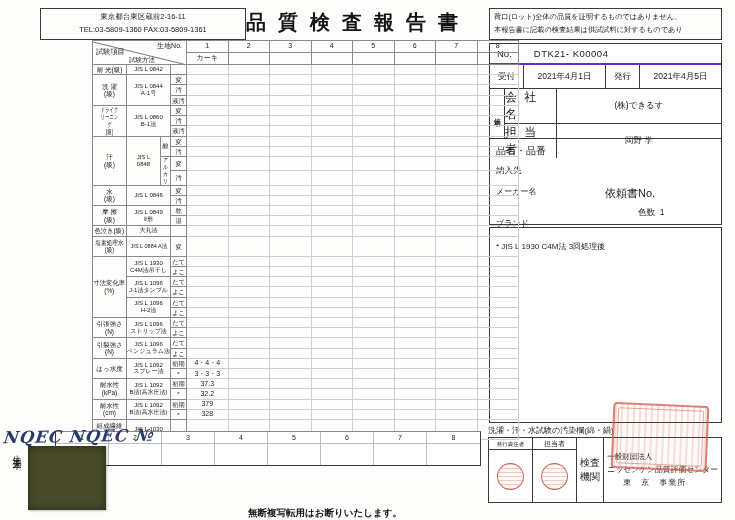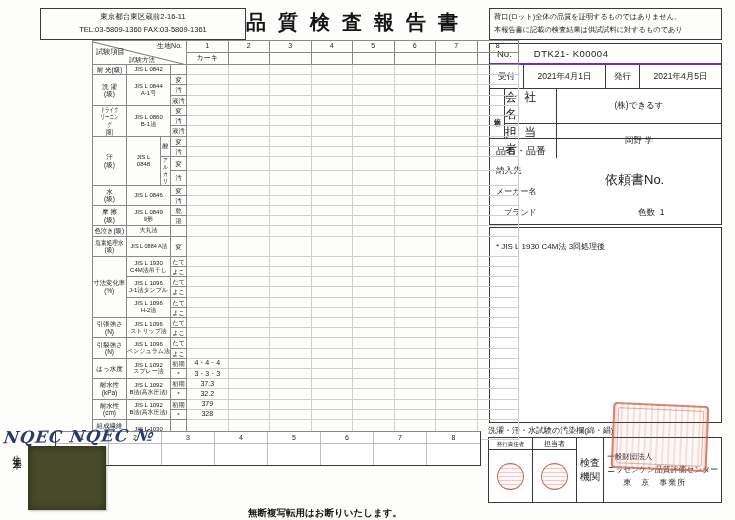--- a/index.html
+++ b/index.html
@@ -140,22 +140,22 @@
         <div class="client-line">
           <div class="cl-lab">担 当 者</div>
           <div class="cl-val">岡野 学</div>
         </div>
       </div>
     </div>
     <div class="details">
       <div class="det-line" style="top:5px; font-size:10px;">品名・品番</div>
       <div class="det-line" style="top:26px; font-size:8.5px;">納入先</div>
       <div class="det-line" style="top:47px;">メーカー名</div>
-      <div class="det-sub" style="top:32px; left:115px; font-size:13px;">依頼書No.</div>
-      <div class="det-line" style="top:68px;margin-left:8px;">ブランド</div>
+      <div class="det-sub" style="top:47px; left:115px; font-size:11px;">依頼書No.</div>
+      <div class="det-line" style="top:79px;">ブランド</div>
       <div class="det-sub" style="top:68px; left:148px; font-size:8.5px;"><span>色数</span>&nbsp;&nbsp;<span>1</span></div>
     </div>
   </div>
 
   <div class="remarks">
     <div class="remarks-body">* JIS L 1930 C4M法 3回処理後</div>
   </div>
 
   <div class="stain-note">洗濯・汗・水試験の汚染欄(綿・絹)</div>
 

